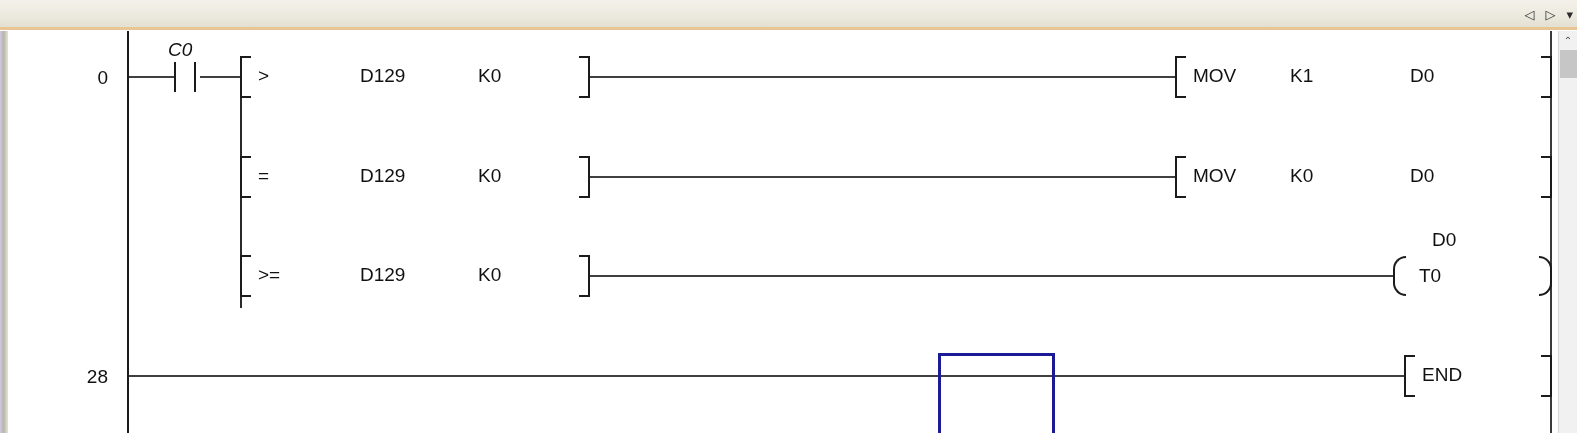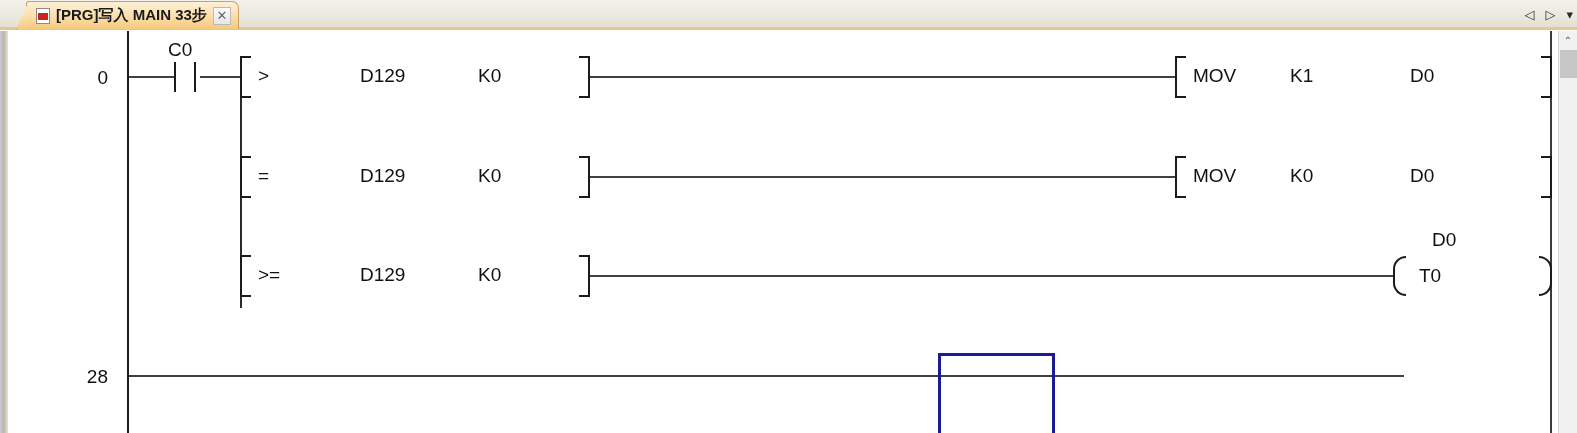--- a/index.html
+++ b/index.html
@@ -267,42 +267,37 @@
   }
 </style>
 </head>
 <body>
 
 <div class="app">
 
   <div class="tabbar">
     <div class="tabbar-underline"></div>
 
-    <div class="tab">
-      <span class="tab-icon"></span>
-      <span class="tab-label">[PRG]写入 MAIN 33步</span>
-      <span class="tab-close">✕</span>
-    </div>
 
     <div class="tab-nav">
       <span>◁</span>
       <span>▷</span>
       <span>▾</span>
     </div>
   </div>
 
   <div class="canvas">
 
     <div class="gutter-strip"></div>
     <div class="rail-left"></div>
     <div class="rail-right"></div>
 
     <div class="step" style="left:48px; top:36px;">0</div>
 
-    <div class="contact-label" style="left:168px; top:8px;">C0</div>
+    <div class="contact-label" style="left:168px; top:8px;font-style:italic;">C0</div>
     <div class="wire" style="left:129px; top:45px; width:45px;"></div>
     <div class="contact" style="left:168px; top:31px;">
       <i class="l"></i>
         <i class="r"></i>
     </div>
     <div class="wire" style="left:200px; top:45px; width:42px;"></div>
 
     <div class="vbranch" style="left:240px; top:45px; height:232px;"></div>
 
     <div class="instr" style="left:240px; top:25px; width:350px;">
@@ -347,20 +342,25 @@
     <div class="wire" style="left:590px; top:244px; width:803px;"></div>
     <div class="coil-preset" style="left:1432px; top:198px;">D0</div>
     <div class="coil" style="left:1393px; top:225px; width:159px;">
       <span class="arc l"></span>
       <span class="coil-txt" style="left:26px;">T0</span>
       <span class="arc r"></span>
     </div>
 
     <div class="step" style="left:48px; top:335px;">28</div>
     <div class="wire" style="left:129px; top:344px; width:1275px;"></div>
+    <div class="instr" style="left:1404px; top:324px; width:148px;">
+      <span class="brk open"></span>
+      <span class="instr-txt" style="left:18px;">END</span>
+      <span class="brk close"></span>
+    </div>
 
     <div class="cursor-box" style="left:938px; top:322px; width:117px; height:106px;"></div>
 
   </div>
 
   <div class="vscroll">
     <div class="vscroll-up">⌃</div>
     <div class="vscroll-thumb"></div>
   </div>
 

